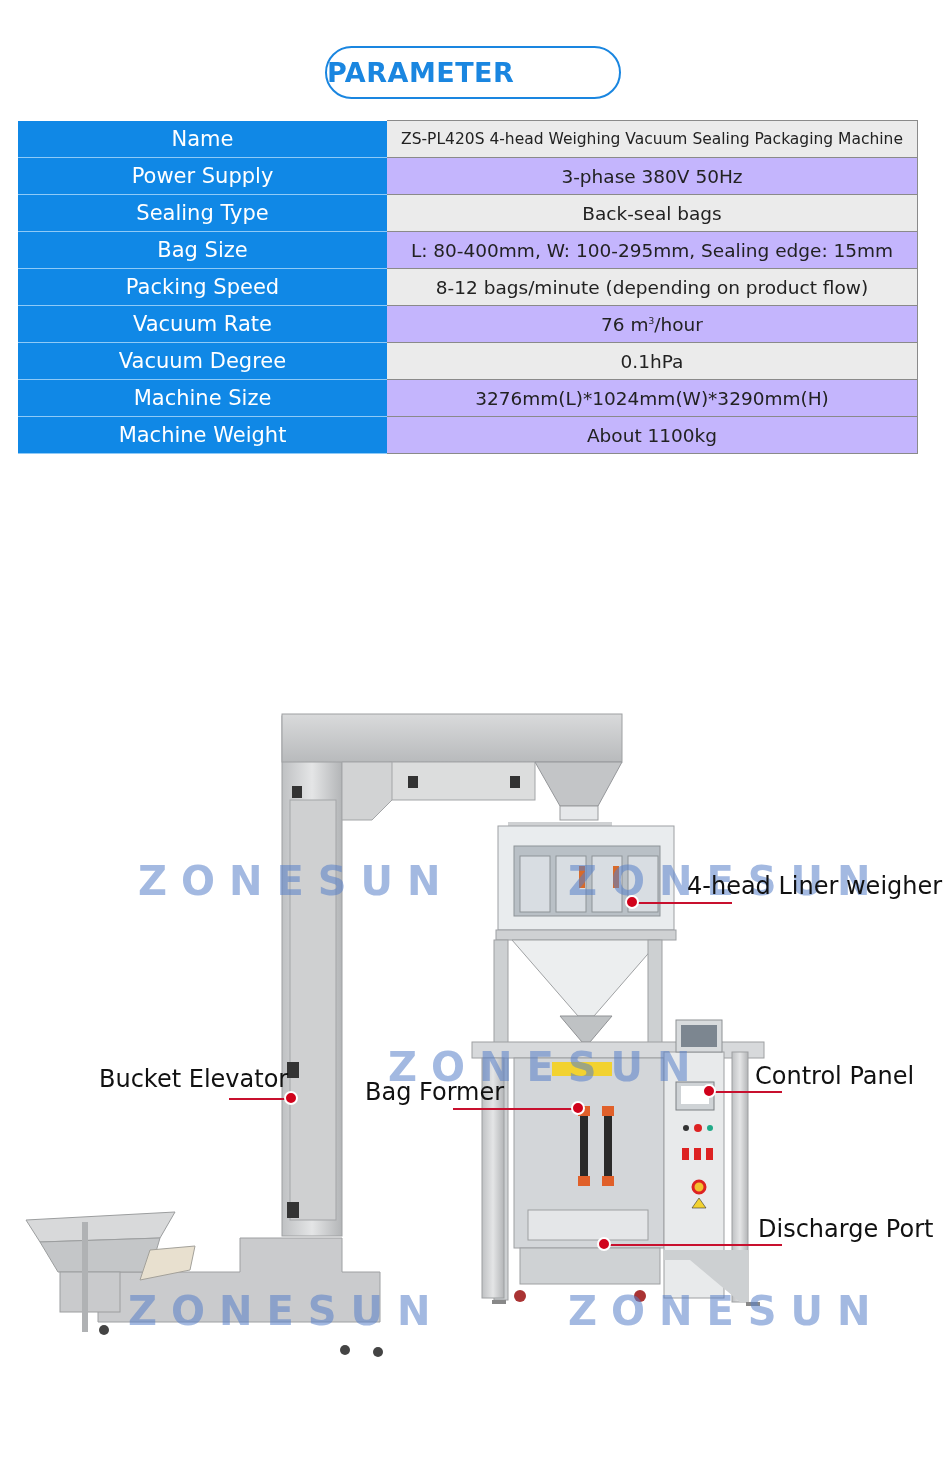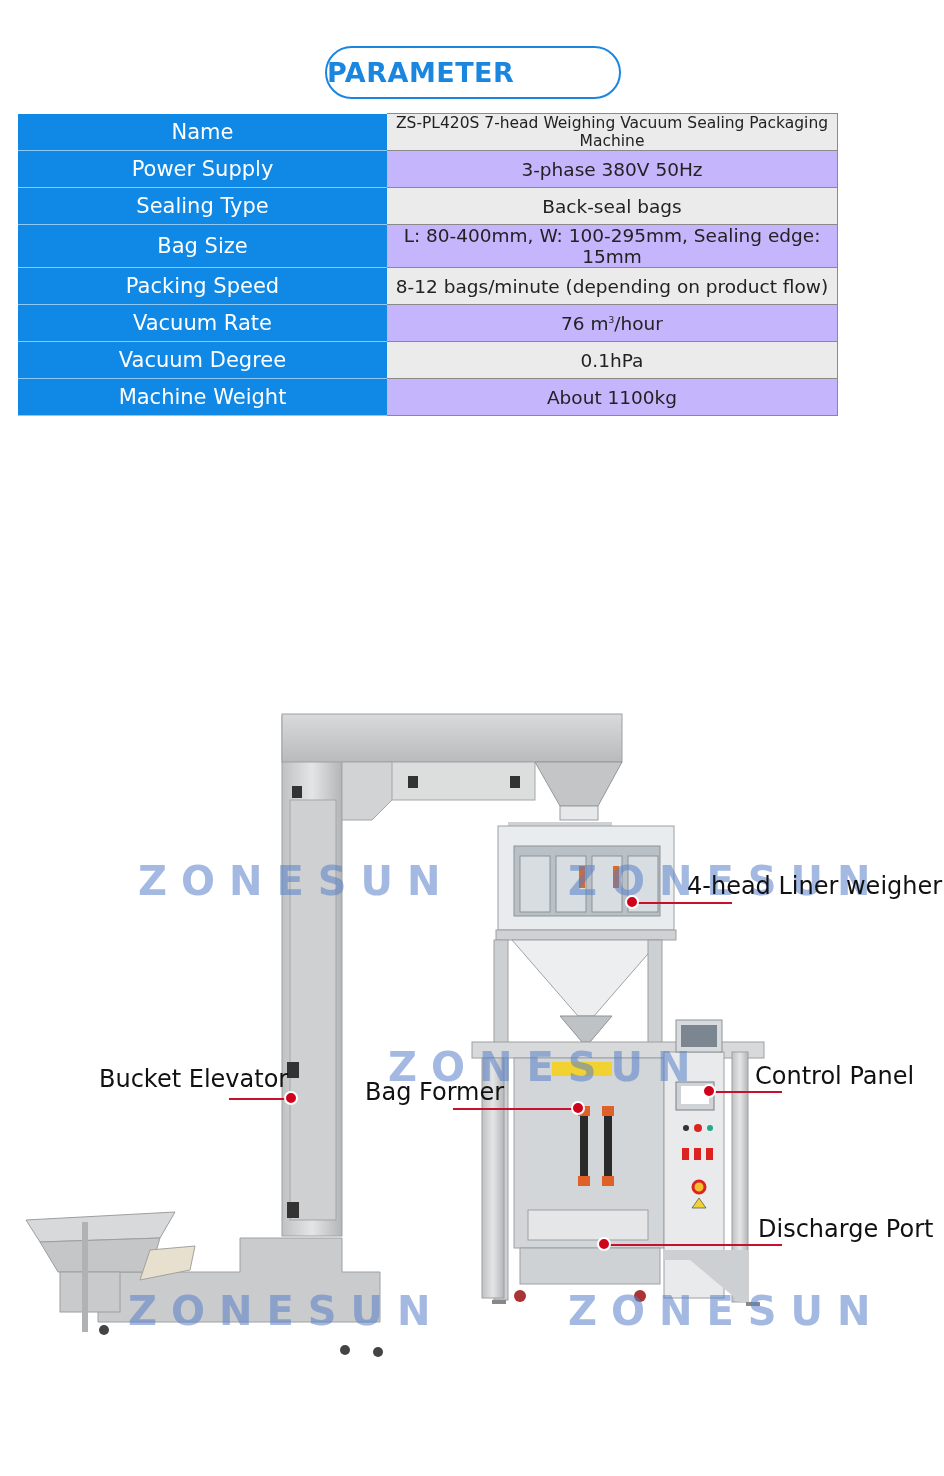--- a/index.html
+++ b/index.html
@@ -9,21 +9,21 @@
   
   .pill {
     position: absolute; left: 325px; top: 46px; width: 296px; height: 53px;
     box-sizing: border-box; border: 2px solid #1a86e0; border-radius: 27px;
     display: flex; align-items: center; 
     color: #1a86e0; font-weight: bold; font-size: 27px; letter-spacing: 0.5px;
   }
 
   
   .spec {
-    position: absolute; left: 18px; top: 113px; width: 820px;
+    position: absolute; left: 18px; top: 120px; width: 900px;
     border-collapse: collapse; table-layout: fixed;
   }
   .spec td { padding: 0; height: 36px; text-align: center; vertical-align: middle; }
   .spec td.k {
     width: 369px; background: #1088e6; color: #ffffff; font-size: 21px;
     border-bottom: 1.5px solid #8fcaf7;
   }
   .spec td.v {
     color: #222222; font-size: 18.5px; border: 1px solid #8a8a8a; border-left: none;
     background: #c4b5fd;
@@ -53,21 +53,21 @@
 <body>
 
 <div class="pill">
   <span>PARAMETER</span>
 </div>
 
 <table class="spec">
   <tbody>
       <tr class="alt">
     <td class="k">Name</td>
-    <td class="v small">ZS-PL420S 7-head Weighing Vacuum Sealing Packaging Machine</td>
+    <td class="v small">ZS-PL420S 4-head Weighing Vacuum Sealing Packaging Machine</td>
   </tr>
   <tr>
     <td class="k">Power Supply</td>
     <td class="v">3-phase 380V 50Hz</td>
   </tr>
   <tr class="alt">
     <td class="k">Sealing Type</td>
     <td class="v">Back-seal bags</td>
   </tr>
   <tr>
@@ -78,20 +78,24 @@
     <td class="k">Packing Speed</td>
     <td class="v">8-12 bags/minute (depending on product flow)</td>
   </tr>
   <tr>
     <td class="k">Vacuum Rate</td>
     <td class="v"><span>76 m</span><sup>3</sup><span>/hour</span></td>
   </tr>
   <tr class="alt">
     <td class="k">Vacuum Degree</td>
     <td class="v">0.1hPa</td>
+  </tr>
+  <tr>
+    <td class="k">Machine Size</td>
+    <td class="v">3276mm(L)*1024mm(W)*3290mm(H)</td>
   </tr>
   <tr>
     <td class="k">Machine Weight</td>
     <td class="v">About 1100kg</td>
   </tr>
 </tbody>
   </table>
 
 <div class="machine">
   <svg width="944" height="720" viewBox="0 0 944 720">

